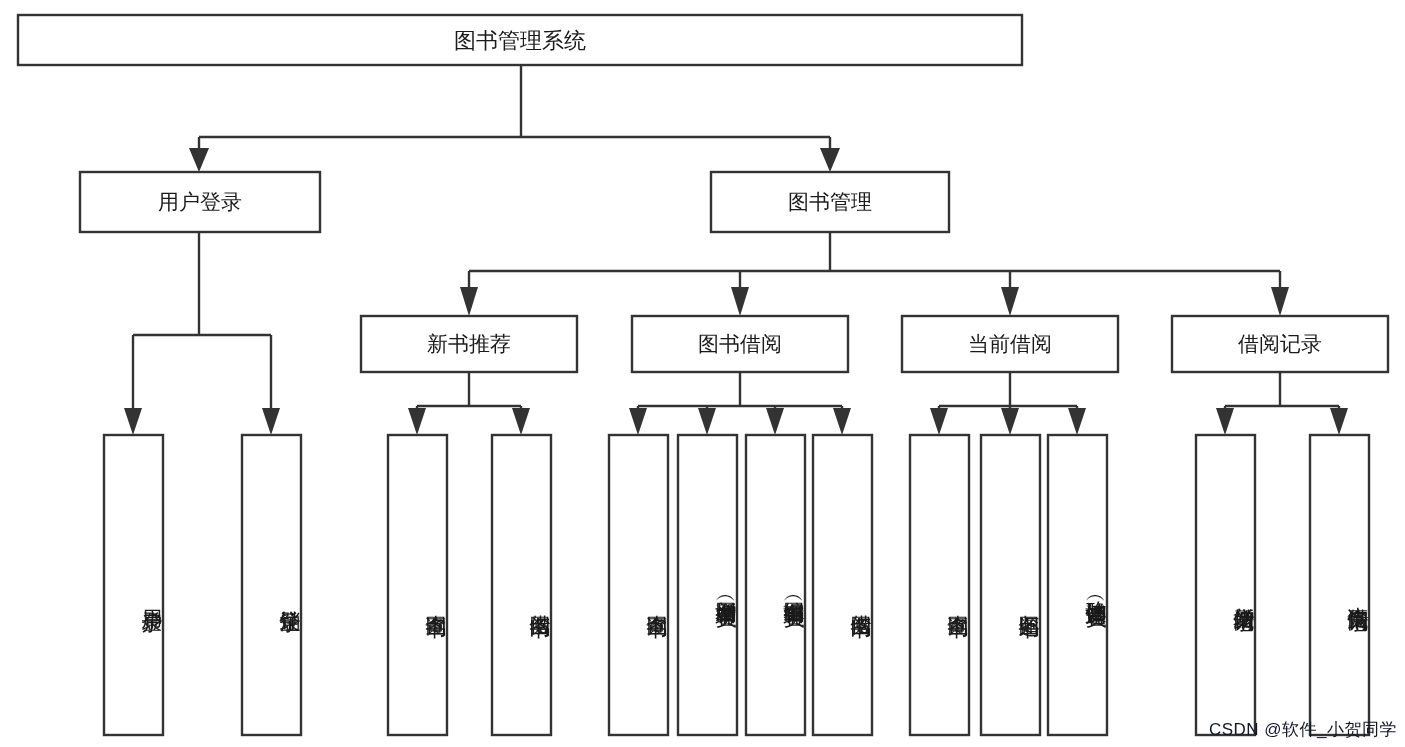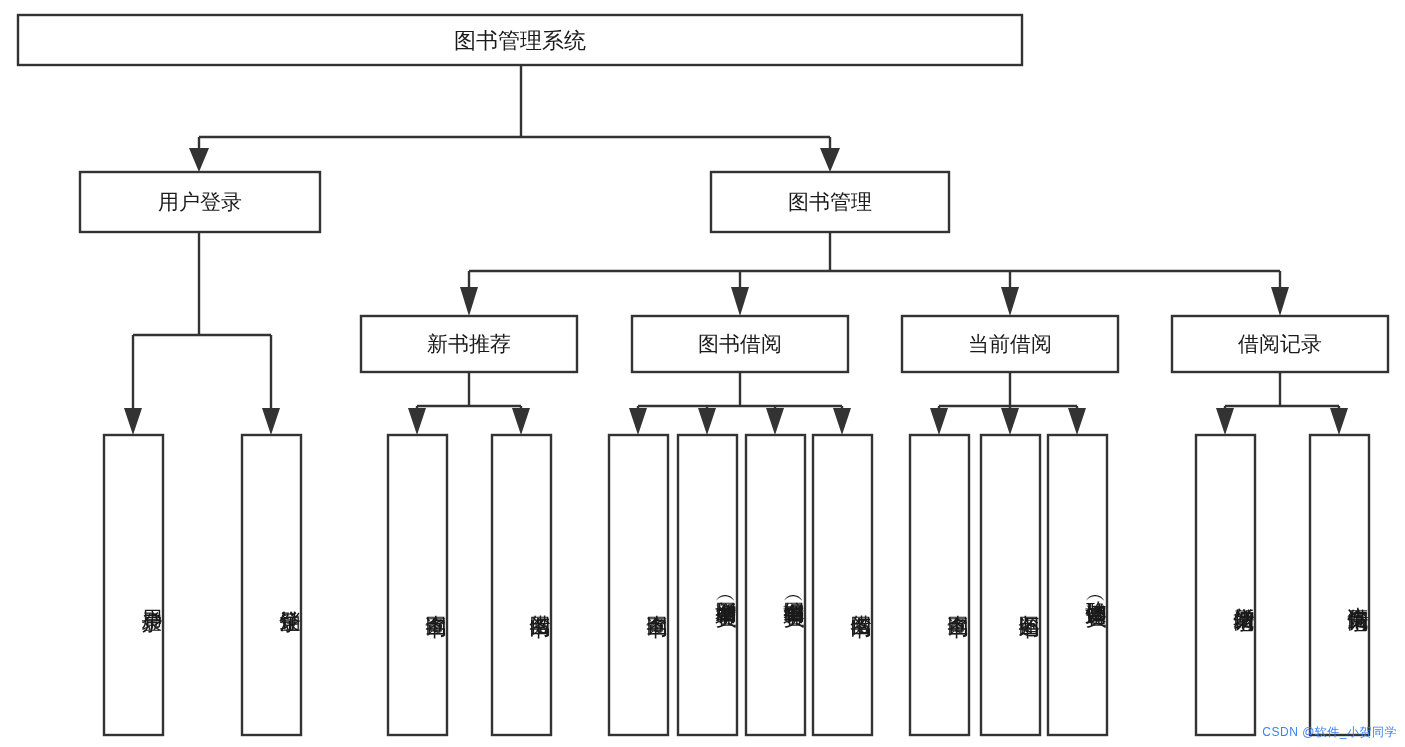--- a/index.html
+++ b/index.html
@@ -69,22 +69,22 @@
     align-items: flex-start;
     justify-content: center;
     white-space: nowrap;
     pointer-events: none;
   }
   .watermark {
     position: absolute;
     right: 8px;
     bottom: 6px;
     font-family: "Liberation Sans", "DejaVu Sans", sans-serif;
-    font-size: 12px;
-    color: #3b82f6;
+    font-size: 17px;
+    color: #0f172a;
     letter-spacing: 0.5px;
     white-space: nowrap;
   }
 </style>
 </head>
 <body>
 
 <div id="diagram-root">
 
   <svg class="diagram-canvas" viewBox="0 0 1405 747" xmlns="http://www.w3.org/2000/svg">

